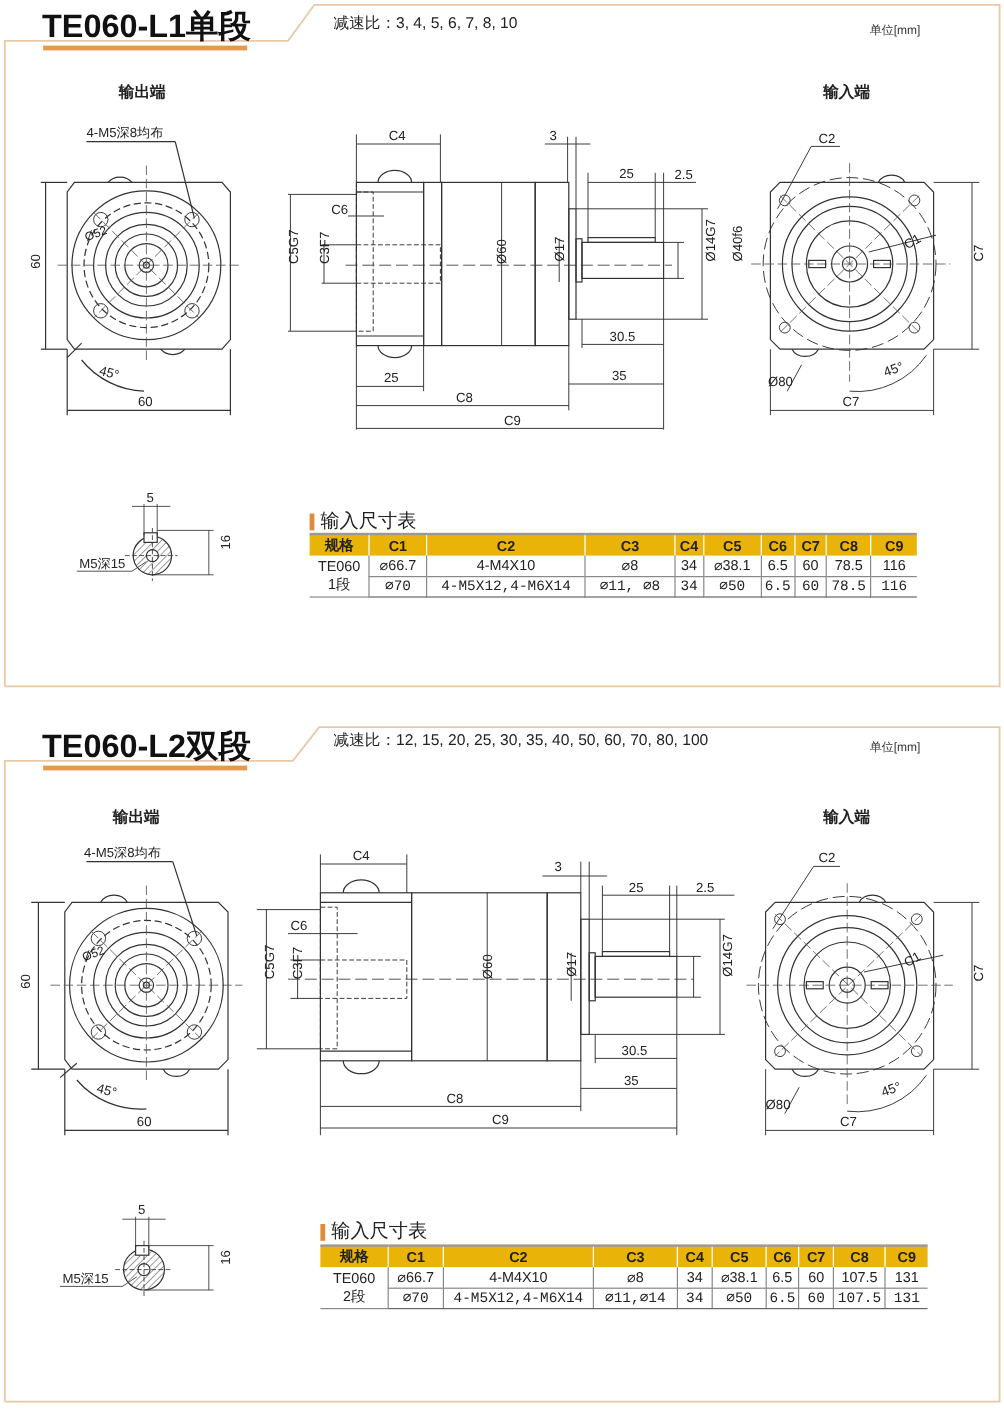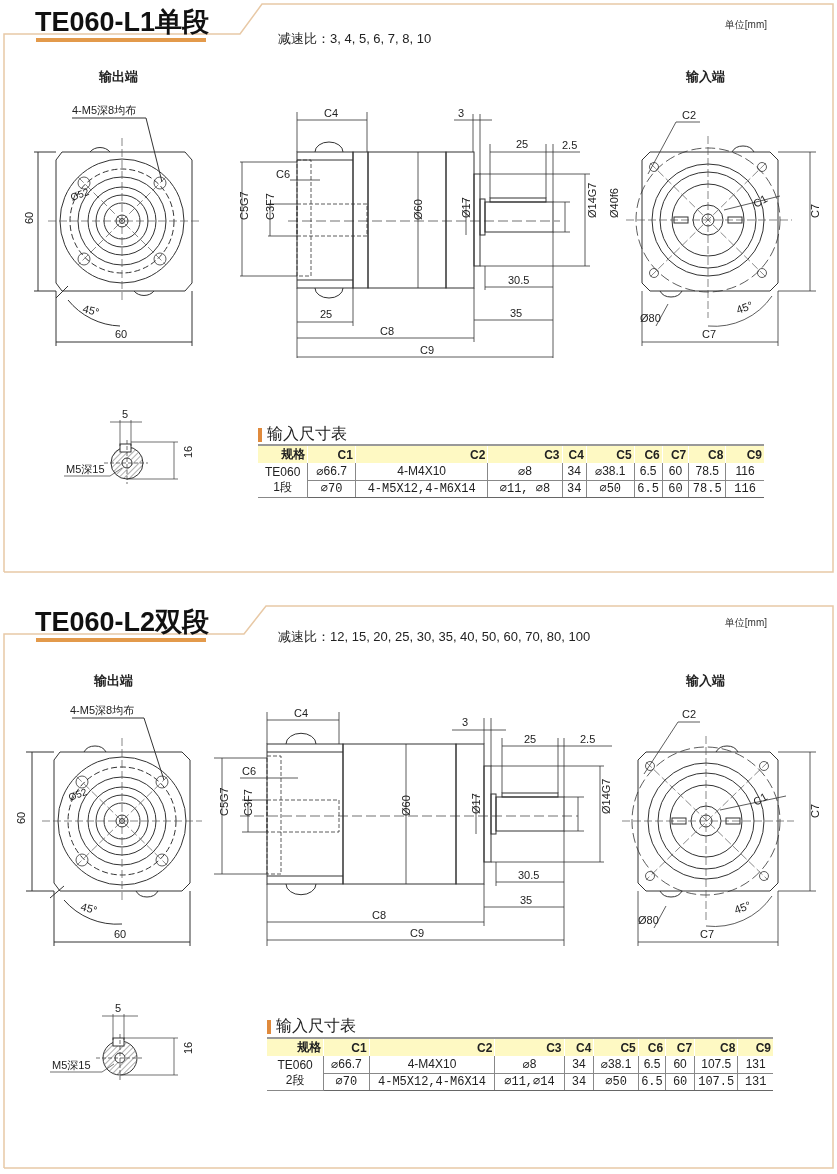--- a/index.html
+++ b/index.html
@@ -7,34 +7,34 @@
   body { font-family: "Liberation Sans", "DejaVu Sans", sans-serif; color: #222; position: relative; }
 
   .section { position: absolute; left: 0; width: 783px; }
   .sec1 { top: 0; height: 580px; }
   .sec2 { top: 596px; height: 578px; }
 
   
   .frame-svg { position: absolute; left: 0; top: 0; width: 837px; pointer-events: none; }
   .model-title { position: absolute; left: 35px; top: 4px; font-size: 27px; font-weight: bold; letter-spacing: 0px; color: #111; }
   .model-underline { position: absolute; left: 36px; top: 38px; width: 170px; height: 4px; background: #e39a4b; }
-  .ratio { position: absolute; left: 278px; top: 10px; font-size: 13px; color: #222; margin-top: 20px; }
+  .ratio { position: absolute; left: 278px; top: 10px; font-size: 13px; color: #222; }
   .unit { position: absolute; right: 16px; top: 18px; font-size: 10px; color: #333; }
 
   .view-label { position: absolute; font-size: 13px; color: #222; font-weight: bold; }
 
   .drawing { position: absolute; }
   .drawing svg text { font-family: "Liberation Sans", "DejaVu Sans", sans-serif; }
 
   
   .table-title-wrap { position: absolute; display: flex; align-items: center; }
   .table-title-bar { width: 4px; height: 14px; background: #e08a3c; margin-right: 5px; }
   .table-title { font-size: 16px; color: #222; }
   table.dims { position: absolute; border-collapse: collapse; font-size: 12px; }
-  table.dims th { background: #fef9c3; font-weight: bold; height: 18px; border-right: 1px solid #fff; padding: 0 2px; text-align: right; border-top: 2px solid #999; }
+  table.dims th { background: #eab308; font-weight: bold; height: 18px; border-right: 1px solid #fff; padding: 0 2px; text-align: center; border-top: 2px solid #999; }
   table.dims td { height: 17px; text-align: center; border-right: 1px solid #888; border-bottom: 1px solid #888; padding: 0 2px; white-space: nowrap; }
   table.dims td:last-child, table.dims th:last-child { border-right: none; }
   table.dims tr:last-child td { border-bottom: 1px solid #666; font-family: Liberation Mono, monospace; }
   table.dims td.spec { line-height: 15px; }
 </style>
 </head>
 <body>
 
 <div class="section sec1">
   <svg class="frame-svg" width="837" height="580" viewBox="0 0 837 580">

